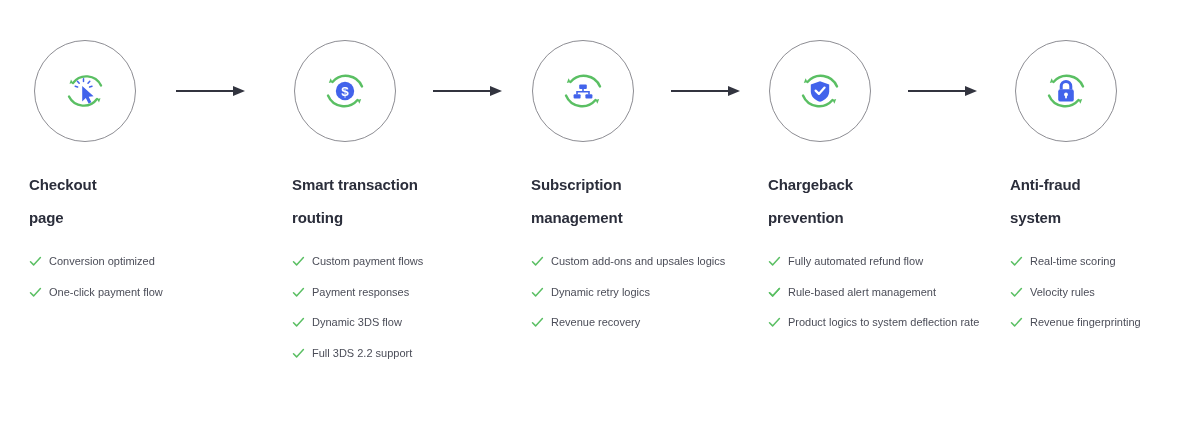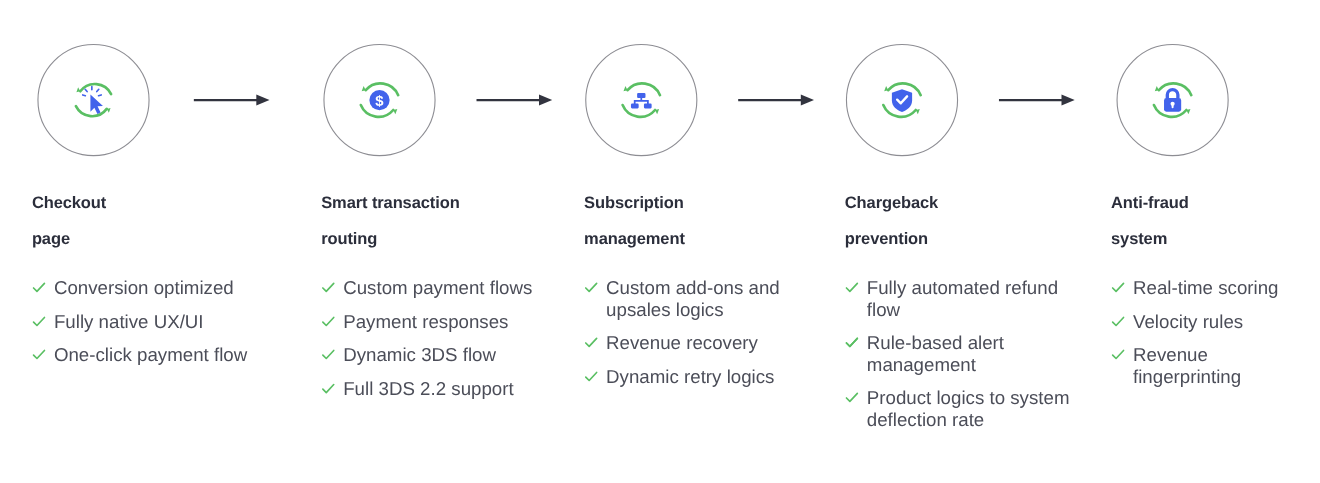--- a/index.html
+++ b/index.html
@@ -44,21 +44,21 @@
   }
   .bullets{
     list-style:none;
     margin:18px 0 0 0;
     padding:0;
   }
   .bullets li{
     position:relative;
     padding-left:20px;
     margin-bottom:11px;
-    font-size:17px;
+    font-size:11px;
     line-height:19.5px;
     color:#4b4d58;
   }
   .bullets li .check{
     position:absolute;left:0;top:3px;
     width:13px;height:13px;
   }
   .bullets li .check svg{display:block;}
 </style>
 </head>
@@ -194,28 +194,20 @@
             </svg>
         </span>
         <span>Conversion optimized</span>
       </li>
       <li>
         <span class="check">
           <svg width="13" height="13" viewBox="0 0 13 13">
               <path d="M1.5 6.8 L4.6 9.9 L11.4 2.6" fill="none" stroke="#5abf63" stroke-width="1.5" stroke-linecap="round" stroke-linejoin="round"></path>
             </svg>
         </span>
-        <span>Fully native UX/UI</span>
-      </li>
-      <li>
-        <span class="check">
-          <svg width="13" height="13" viewBox="0 0 13 13">
-              <path d="M1.5 6.8 L4.6 9.9 L11.4 2.6" fill="none" stroke="#5abf63" stroke-width="1.5" stroke-linecap="round" stroke-linejoin="round"></path>
-            </svg>
-        </span>
         <span>One-click payment flow</span>
       </li>
     </ul>
   </div>
 
   <div class="col" style="left:292px;width:215px;">
     <h3>Smart transaction
 routing</h3>
     <ul class="bullets">
       <li>
@@ -264,29 +256,29 @@
             </svg>
         </span>
         <span>Custom add-ons and upsales logics</span>
       </li>
       <li>
         <span class="check">
           <svg width="13" height="13" viewBox="0 0 13 13">
               <path d="M1.5 6.8 L4.6 9.9 L11.4 2.6" fill="none" stroke="#5abf63" stroke-width="1.5" stroke-linecap="round" stroke-linejoin="round"></path>
             </svg>
         </span>
+        <span>Dynamic retry logics</span>
+      </li>
+      <li>
+        <span class="check">
+          <svg width="13" height="13" viewBox="0 0 13 13">
+              <path d="M1.5 6.8 L4.6 9.9 L11.4 2.6" fill="none" stroke="#5abf63" stroke-width="1.5" stroke-linecap="round" stroke-linejoin="round"></path>
+            </svg>
+        </span>
         <span>Revenue recovery</span>
-      </li>
-      <li>
-        <span class="check">
-          <svg width="13" height="13" viewBox="0 0 13 13">
-              <path d="M1.5 6.8 L4.6 9.9 L11.4 2.6" fill="none" stroke="#5abf63" stroke-width="1.5" stroke-linecap="round" stroke-linejoin="round"></path>
-            </svg>
-        </span>
-        <span>Dynamic retry logics</span>
       </li>
     </ul>
   </div>
 
   <div class="col" style="left:768px;width:215px;">
     <h3>Chargeback
 prevention</h3>
     <ul class="bullets">
       <li>
         <span class="check">

